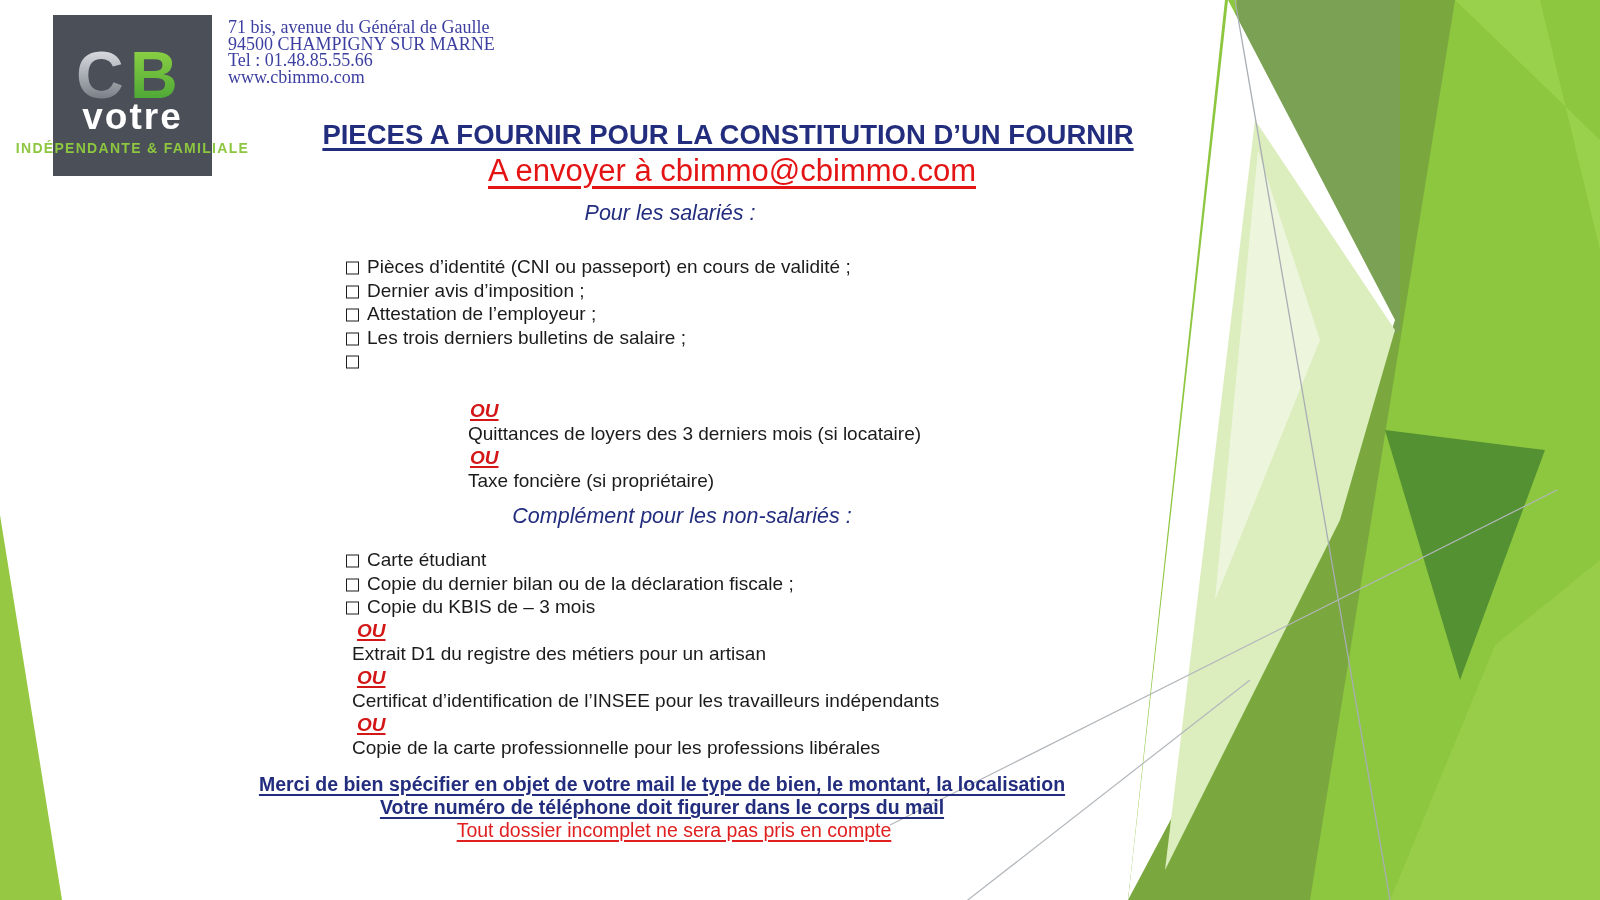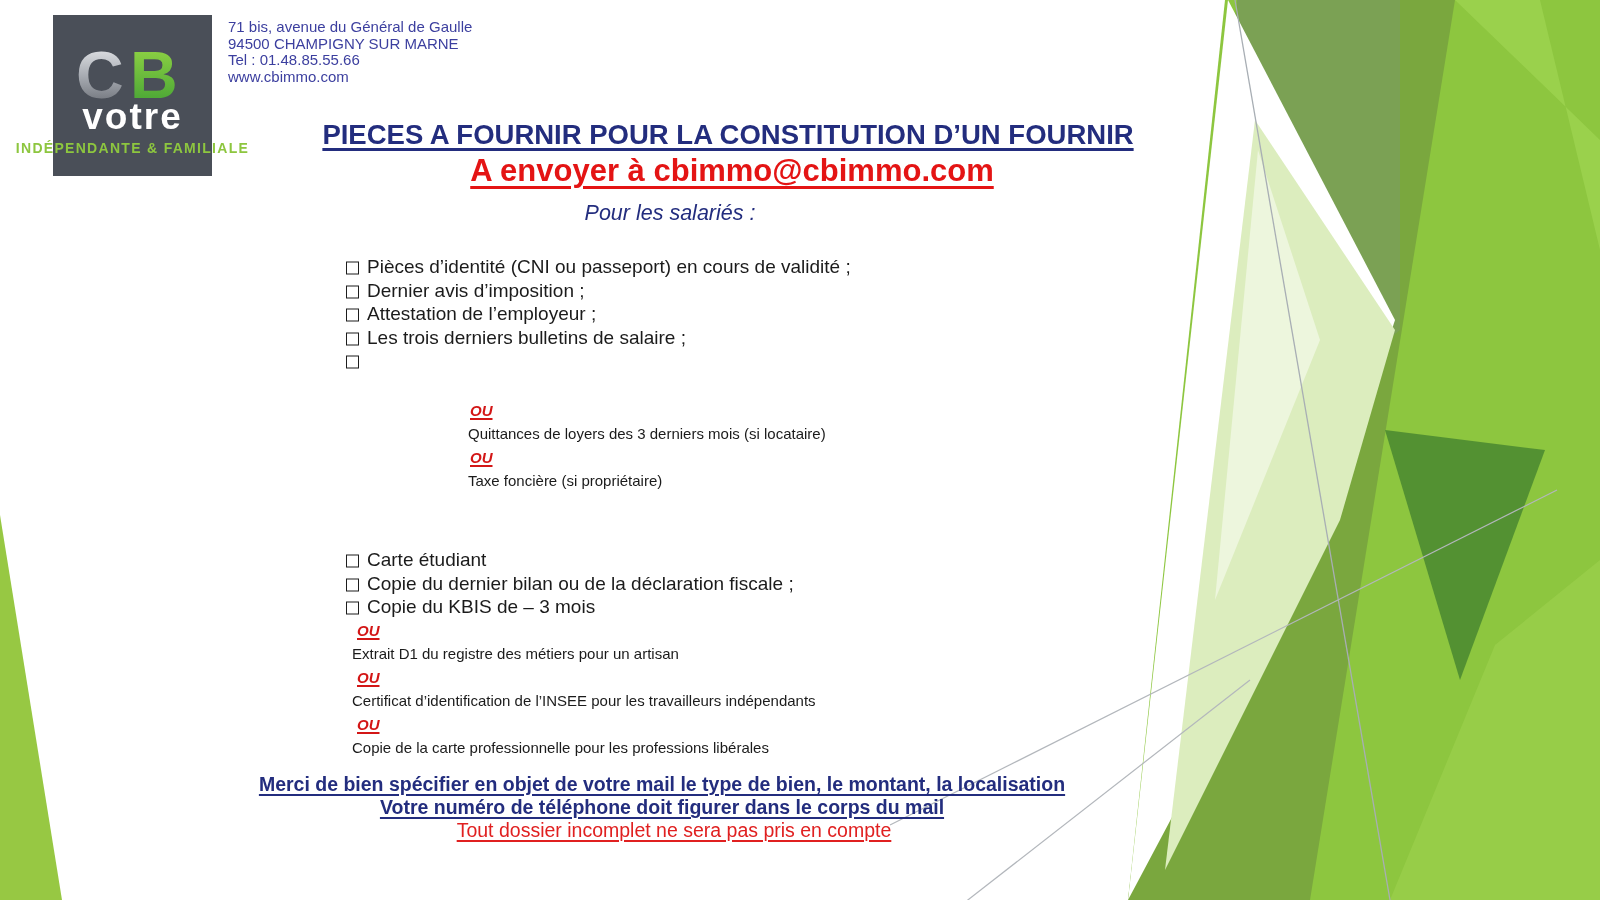--- a/index.html
+++ b/index.html
@@ -10,38 +10,38 @@
   .bg{position:absolute;left:0;top:0;width:1600px;height:900px;z-index:0;}
   .fg{position:absolute;z-index:1;}
 
   
   .logo{left:53px;top:15px;width:159px;height:161px;background:#4a4f58;
         display:flex;flex-direction:column;align-items:center;justify-content:center;}
   .logo-immo{font-weight:bold;color:#ffffff;font-size:37px;letter-spacing:2px;line-height:1;margin-top:-10px;}
   .logo-tagline{color:#8dc63f;font-size:14px;font-weight:bold;letter-spacing:1.3px;margin-top:5px;white-space:nowrap;}
 
   
-  .contact{left:228px;top:19px;font-size:15px;line-height:16.5px;color:#3c3f9f;}
+  .contact{left:228px;top:19px;font-size:18px;line-height:16.5px;color:#3c3f9f;font-family:Liberation Serif, serif;}
 
   .centerbox{text-align:center;left:0;}
   .title{top:119px;width:1456px;font-size:27.5px;font-weight:bold;color:#232d7e;
          text-decoration:underline;text-decoration-thickness:2.5px;text-underline-offset:4px;}
-  .subtitle{top:153px;width:1464px;font-size:31px;font-weight:bold;color:#e41414;
+  .subtitle{top:153px;width:1464px;font-size:31px;font-weight:normal;color:#e41414;
          text-decoration:underline;text-decoration-thickness:3px;text-underline-offset:5px;}
   .sec-heading{font-size:21.5px;font-weight:normal;font-style:italic;color:#232d7e;}
   .h-sal{top:201px;width:1340px;}
   .h-comp{top:504px;width:1364px;}
 
   .checklist{margin:0;padding:0;list-style:none;font-size:19px;line-height:23.5px;}
   .list1{left:352px;top:255px;width:620px;}
   .list2{left:352px;top:548px;width:660px;}
   .checklist li{padding-left:17px;text-indent:-23px;}
   .cb{display:inline-block;width:11px;height:11px;border:1.7px solid #1d1d1d;
       margin-right:8px;transform:translateY(1.5px);}
-  .alts{font-size:15px;line-height:23.4px;}
+  .alts{font-size:19px;line-height:23.4px;}
   .alt1{left:468px;top:399px;width:620px;}
   .alt2{left:352px;top:619px;width:680px;}
   .or{color:#d31616;font-weight:bold;font-style:italic;width:fit-content;
       text-decoration:underline;text-decoration-thickness:2px;text-underline-offset:2px;}
   .alt1 .or{padding-left:2px;} .alt2 .or{padding-left:5px;}
 
   .footer{top:773px;width:1324px;font-size:19.5px;line-height:23.2px;font-weight:bold;color:#232d7e;}
   .footer .f-line{text-decoration:underline;text-decoration-thickness:2px;text-underline-offset:3px;}
   .footer .f-red{color:#e02020;font-weight:normal;margin-left:24px;}
 </style>
@@ -110,20 +110,21 @@
       <li><span class="cb"></span><span>Les trois derniers bulletins  de salaire ;</span></li>
       <li><span class="cb"></span></li>
     </ul>
   <div class="fg alts alt1" id="alt-salaries">
       <div class="or">OU</div>
       <div class="alt">Quittances  de loyers  des 3 derniers mois (si locataire)</div>
       <div class="or">OU</div>
       <div class="alt">Taxe  foncière (si propriétaire)</div>
     </div>
 
+  <div class="fg centerbox sec-heading h-comp">Complément pour les non-salariés :</div>
 
   <ul class="fg checklist list2" id="list-non-salaries">
       <li><span class="cb"></span><span>Carte étudiant</span></li>
       <li><span class="cb"></span><span>Copie du dernier bilan ou de la déclaration fiscale ;</span></li>
       <li><span class="cb"></span><span>Copie du KBIS de – 3 mois</span></li>
     </ul>
   <div class="fg alts alt2" id="alt-non-salaries">
       <div class="or">OU</div>
       <div class="alt">Extrait  D1 du registre des métiers pour  un artisan</div>
       <div class="or">OU</div>

